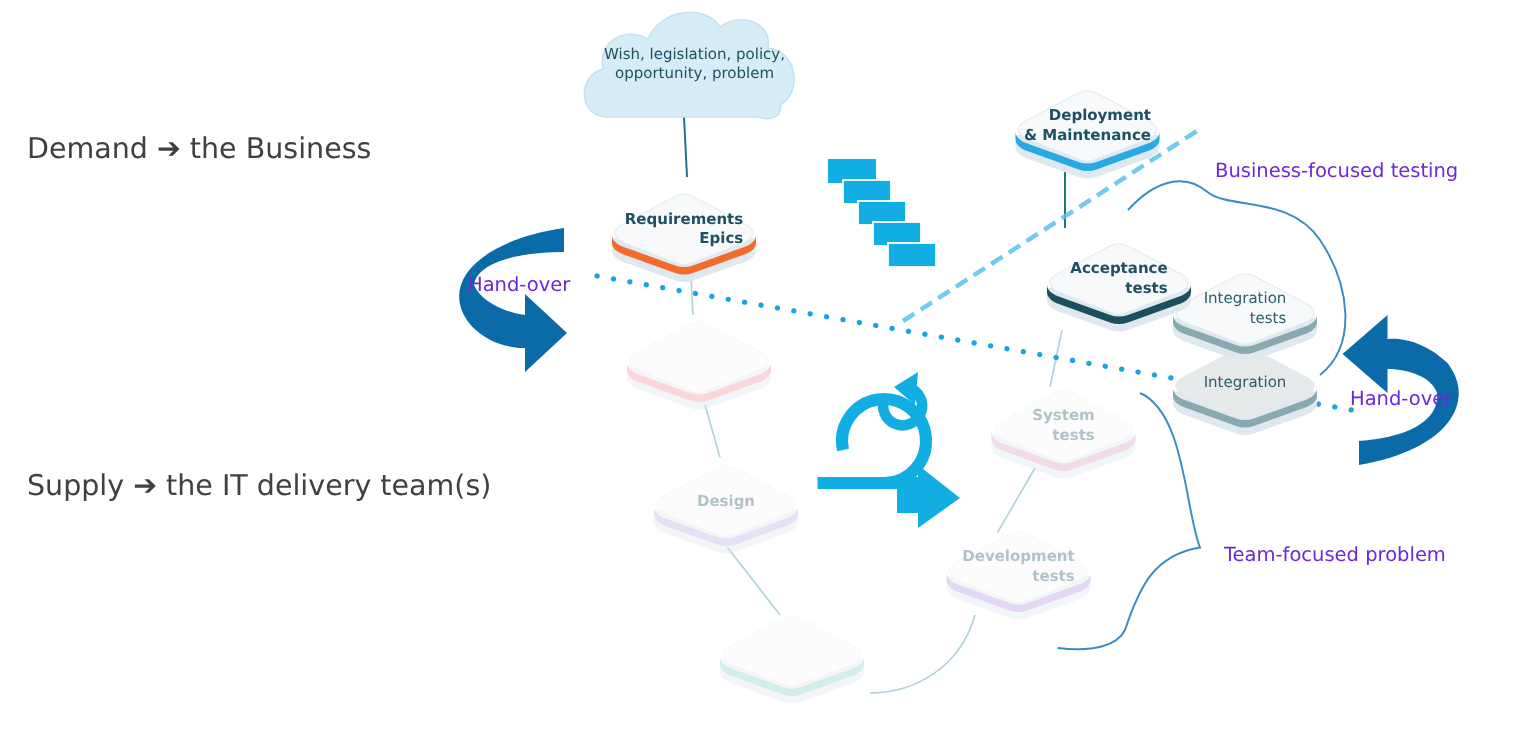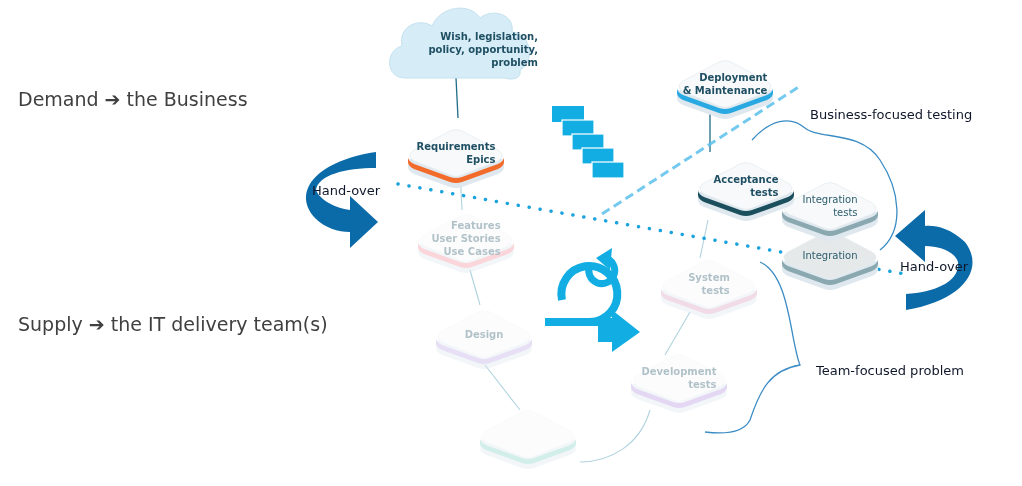--- a/index.html
+++ b/index.html
@@ -1,28 +1,28 @@
 <!DOCTYPE html>
 <html><head>
   <meta charset="utf-8">
   <style>
     html, body { margin: 0; padding: 0; background: #ffffff; }
     body { width: 1022px; height: 486px; position: relative; overflow: hidden;
            font-family: "DejaVu Sans", sans-serif; }
     #stage { position: absolute; left: 0; top: 0; width: 1022px; height: 486px; }
     .side-label { position: absolute; font-family: "DejaVu Sans", sans-serif; font-size: 19px; color: #404040; white-space: nowrap; }
-    .annot { position: absolute; font-family: "DejaVu Sans", sans-serif; font-size: 13px; color: #0f172a; white-space: nowrap; }
+    .annot { position: absolute; font-family: "DejaVu Sans", sans-serif; font-size: 13px; color: #6d28d9; white-space: nowrap; }
     .tile { position: absolute; width: 104px; height: 62px; }
     .tile svg { position: absolute; left: 0; top: 0; overflow: visible; }
     .tile .tlabel { position: absolute; left: 0; top: 6px; width: 104px; height: 44px;
                     display: flex; align-items: center; justify-content: center; text-align: right;
                     font-family: "DejaVu Sans", sans-serif; font-weight: bold; font-size: 10px; line-height: 13px; white-space: pre-line; }
     .faded { opacity: 0.35; }
-    .cloud-text { position: absolute; left: 408px; top: 30px; width: 130px; text-align: right;
-                  font-family: "DejaVu Sans", sans-serif; font-weight: bold; font-size: 10px; line-height: 13px; color: #1f4f63; }
+    .cloud-text { position: absolute; left: 398px; top: 30px; width: 130px; text-align: center;
+                  font-family: "DejaVu Sans", sans-serif; font-weight: normal; font-size: 10px; line-height: 13px; color: #1f4f63; }
   </style>
 </head>
 <body>
 
 <div id="stage">
 
   <svg width="1022" height="486" style="position:absolute;left:0;top:0;">
 
     <g stroke="#1f6d86" stroke-width="1.3" fill="none">
       <line x1="456" y1="78" x2="458" y2="118"></line>
@@ -77,23 +77,20 @@
       </svg>
     <span class="tlabel" style="color:#1f4f63;">Requirements
 Epics</span>
   </div>
   <div class="tile faded" style="left:414px;top:210px;">
       <svg width="104" height="62">
         <path d="M4 34 L4 42 Q4 46 10 49 L46 62 Q52 64 58 62 L94 49 Q100 46 100 42 L100 34 Z" fill="#dfe8ee"></path>
         <path d="M4 32 Q4 36 10 39 L46 52 Q52 54 58 52 L94 39 Q100 36 100 32 L100 37 Q100 41 94 44 L58 57 Q52 59 46 57 L10 44 Q4 41 4 37 Z" fill="#f28a93"></path>
         <path d="M10 25 L46 6 Q52 3 58 6 L94 25 Q102 30 94 36 L58 50 Q52 53 46 50 L10 36 Q2 30 10 25 Z" fill="#f7f9fa" stroke="#e4ecf0" stroke-width="0.8"></path>
       </svg>
-    <span class="tlabel" style="color:#1f4f63;">Features
-User Stories
-Use Cases</span>
   </div>
   <div class="tile faded" style="left:432px;top:306px;">
       <svg width="104" height="62">
         <path d="M4 34 L4 42 Q4 46 10 49 L46 62 Q52 64 58 62 L94 49 Q100 46 100 42 L100 34 Z" fill="#dfe8ee"></path>
         <path d="M4 32 Q4 36 10 39 L46 52 Q52 54 58 52 L94 39 Q100 36 100 32 L100 37 Q100 41 94 44 L58 57 Q52 59 46 57 L10 44 Q4 41 4 37 Z" fill="#b8a4e6"></path>
         <path d="M10 25 L46 6 Q52 3 58 6 L94 25 Q102 30 94 36 L58 50 Q52 53 46 50 L10 36 Q2 30 10 25 Z" fill="#f7f9fa" stroke="#e4ecf0" stroke-width="0.8"></path>
       </svg>
     <span class="tlabel" style="color:#1f4f63;">Design</span>
   </div>
   <div class="tile faded" style="left:476px;top:406px;">

